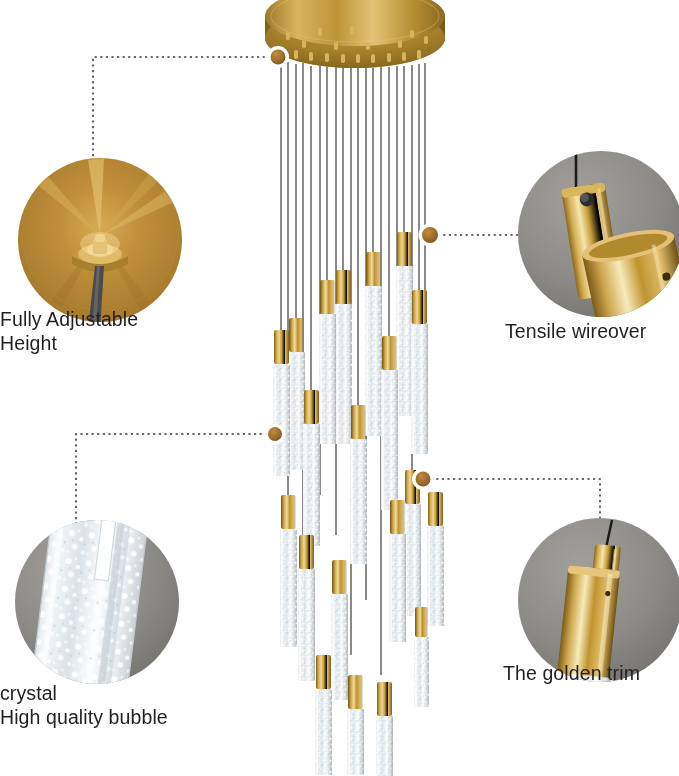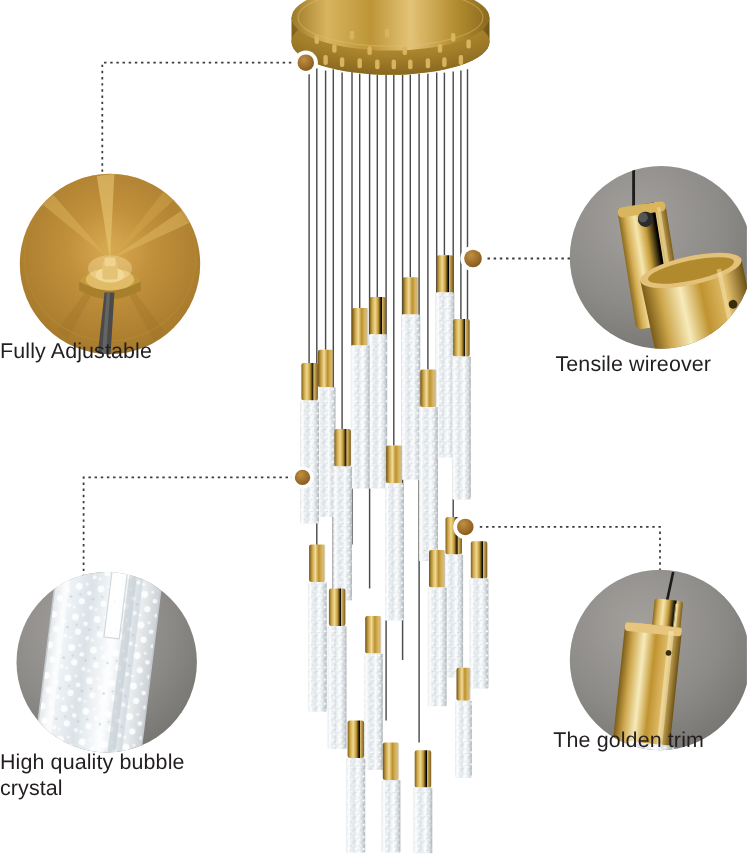--- a/index.html
+++ b/index.html
@@ -462,28 +462,29 @@
       </g>
       <g>
         <circle cx="423" cy="479" r="11" fill="#ffffff"></circle>
         <circle cx="423" cy="479" r="7.5" fill="url(#gDot)"></circle>
       </g>
     </g>
   </svg>
 
   <div class="callout-label" id="label-adjustable">
     <span class="lbl-line">Fully Adjustable</span>
+    <span class="lbl-line">Height</span>
   </div>
 
   <div class="callout-label" id="label-tensile">
     <span class="lbl-line">Tensile wireover</span>
   </div>
 
   <div class="callout-label" id="label-bubble">
+    <span class="lbl-line">crystal</span>
     <span class="lbl-line">High quality bubble</span>
-    <span class="lbl-line">crystal</span>
   </div>
 
   <div class="callout-label" id="label-golden">
     <span class="lbl-line">The golden trim</span>
   </div>
 
 </div>
 
 </body></html>

